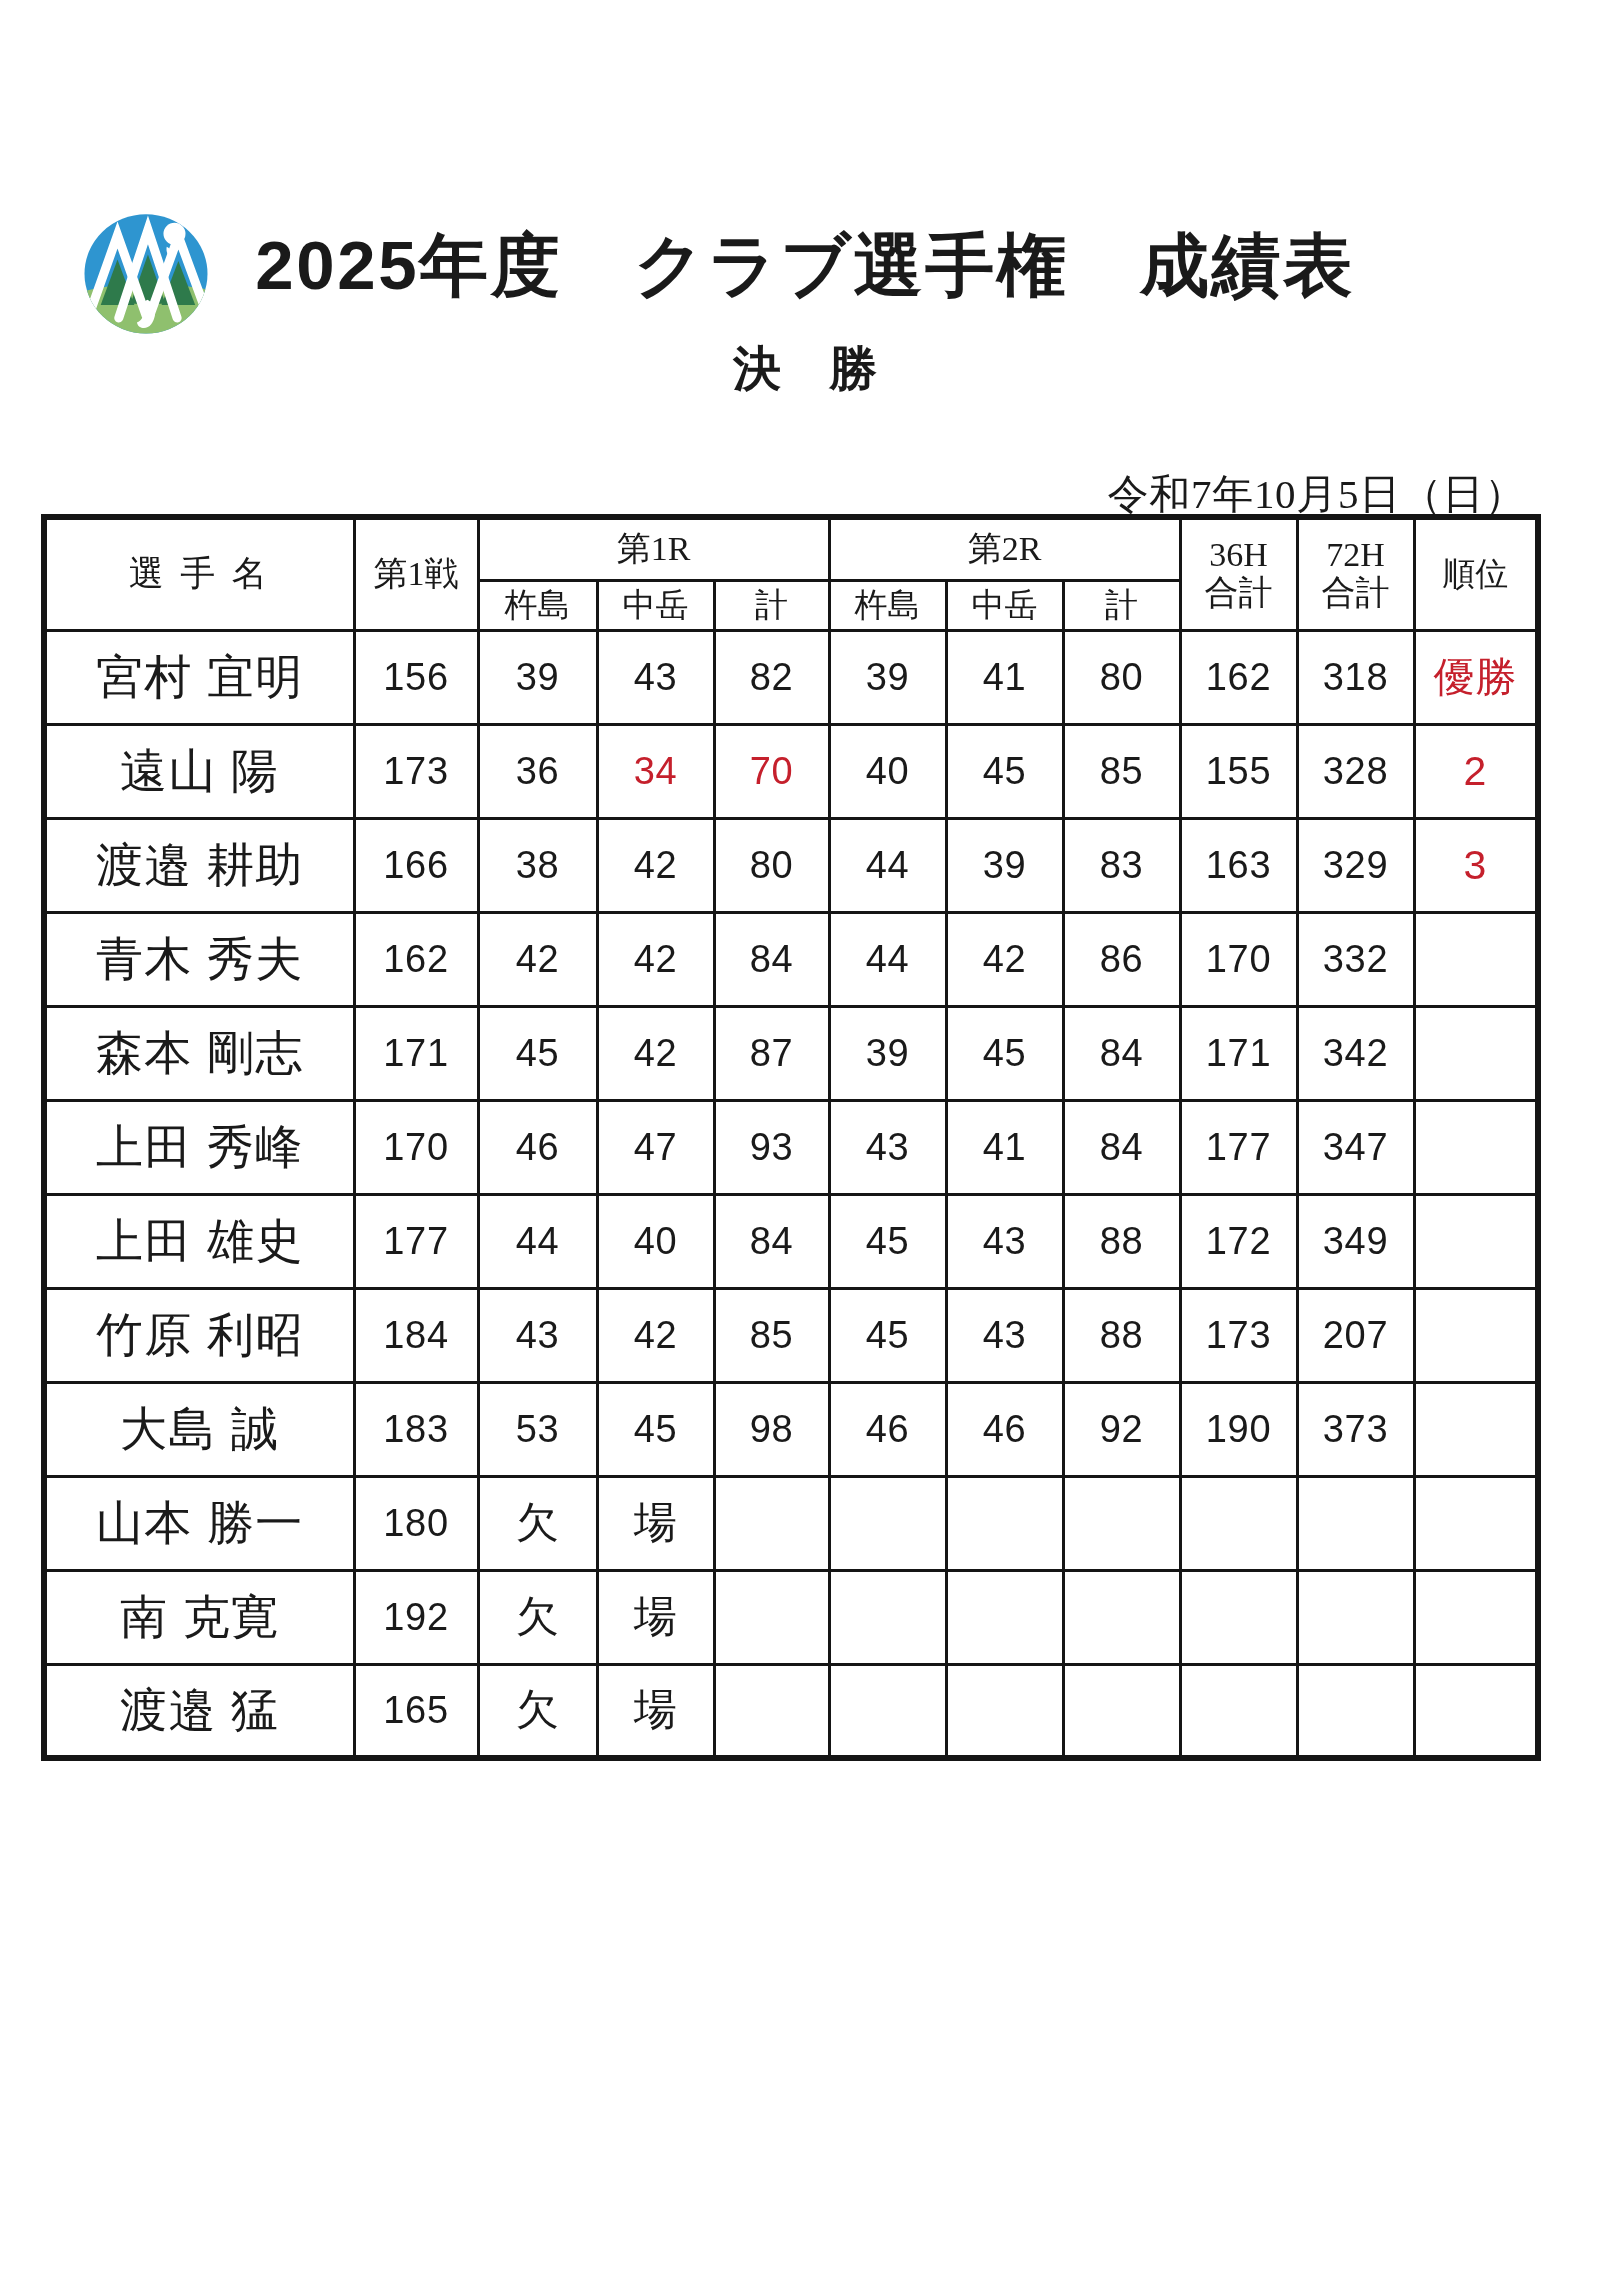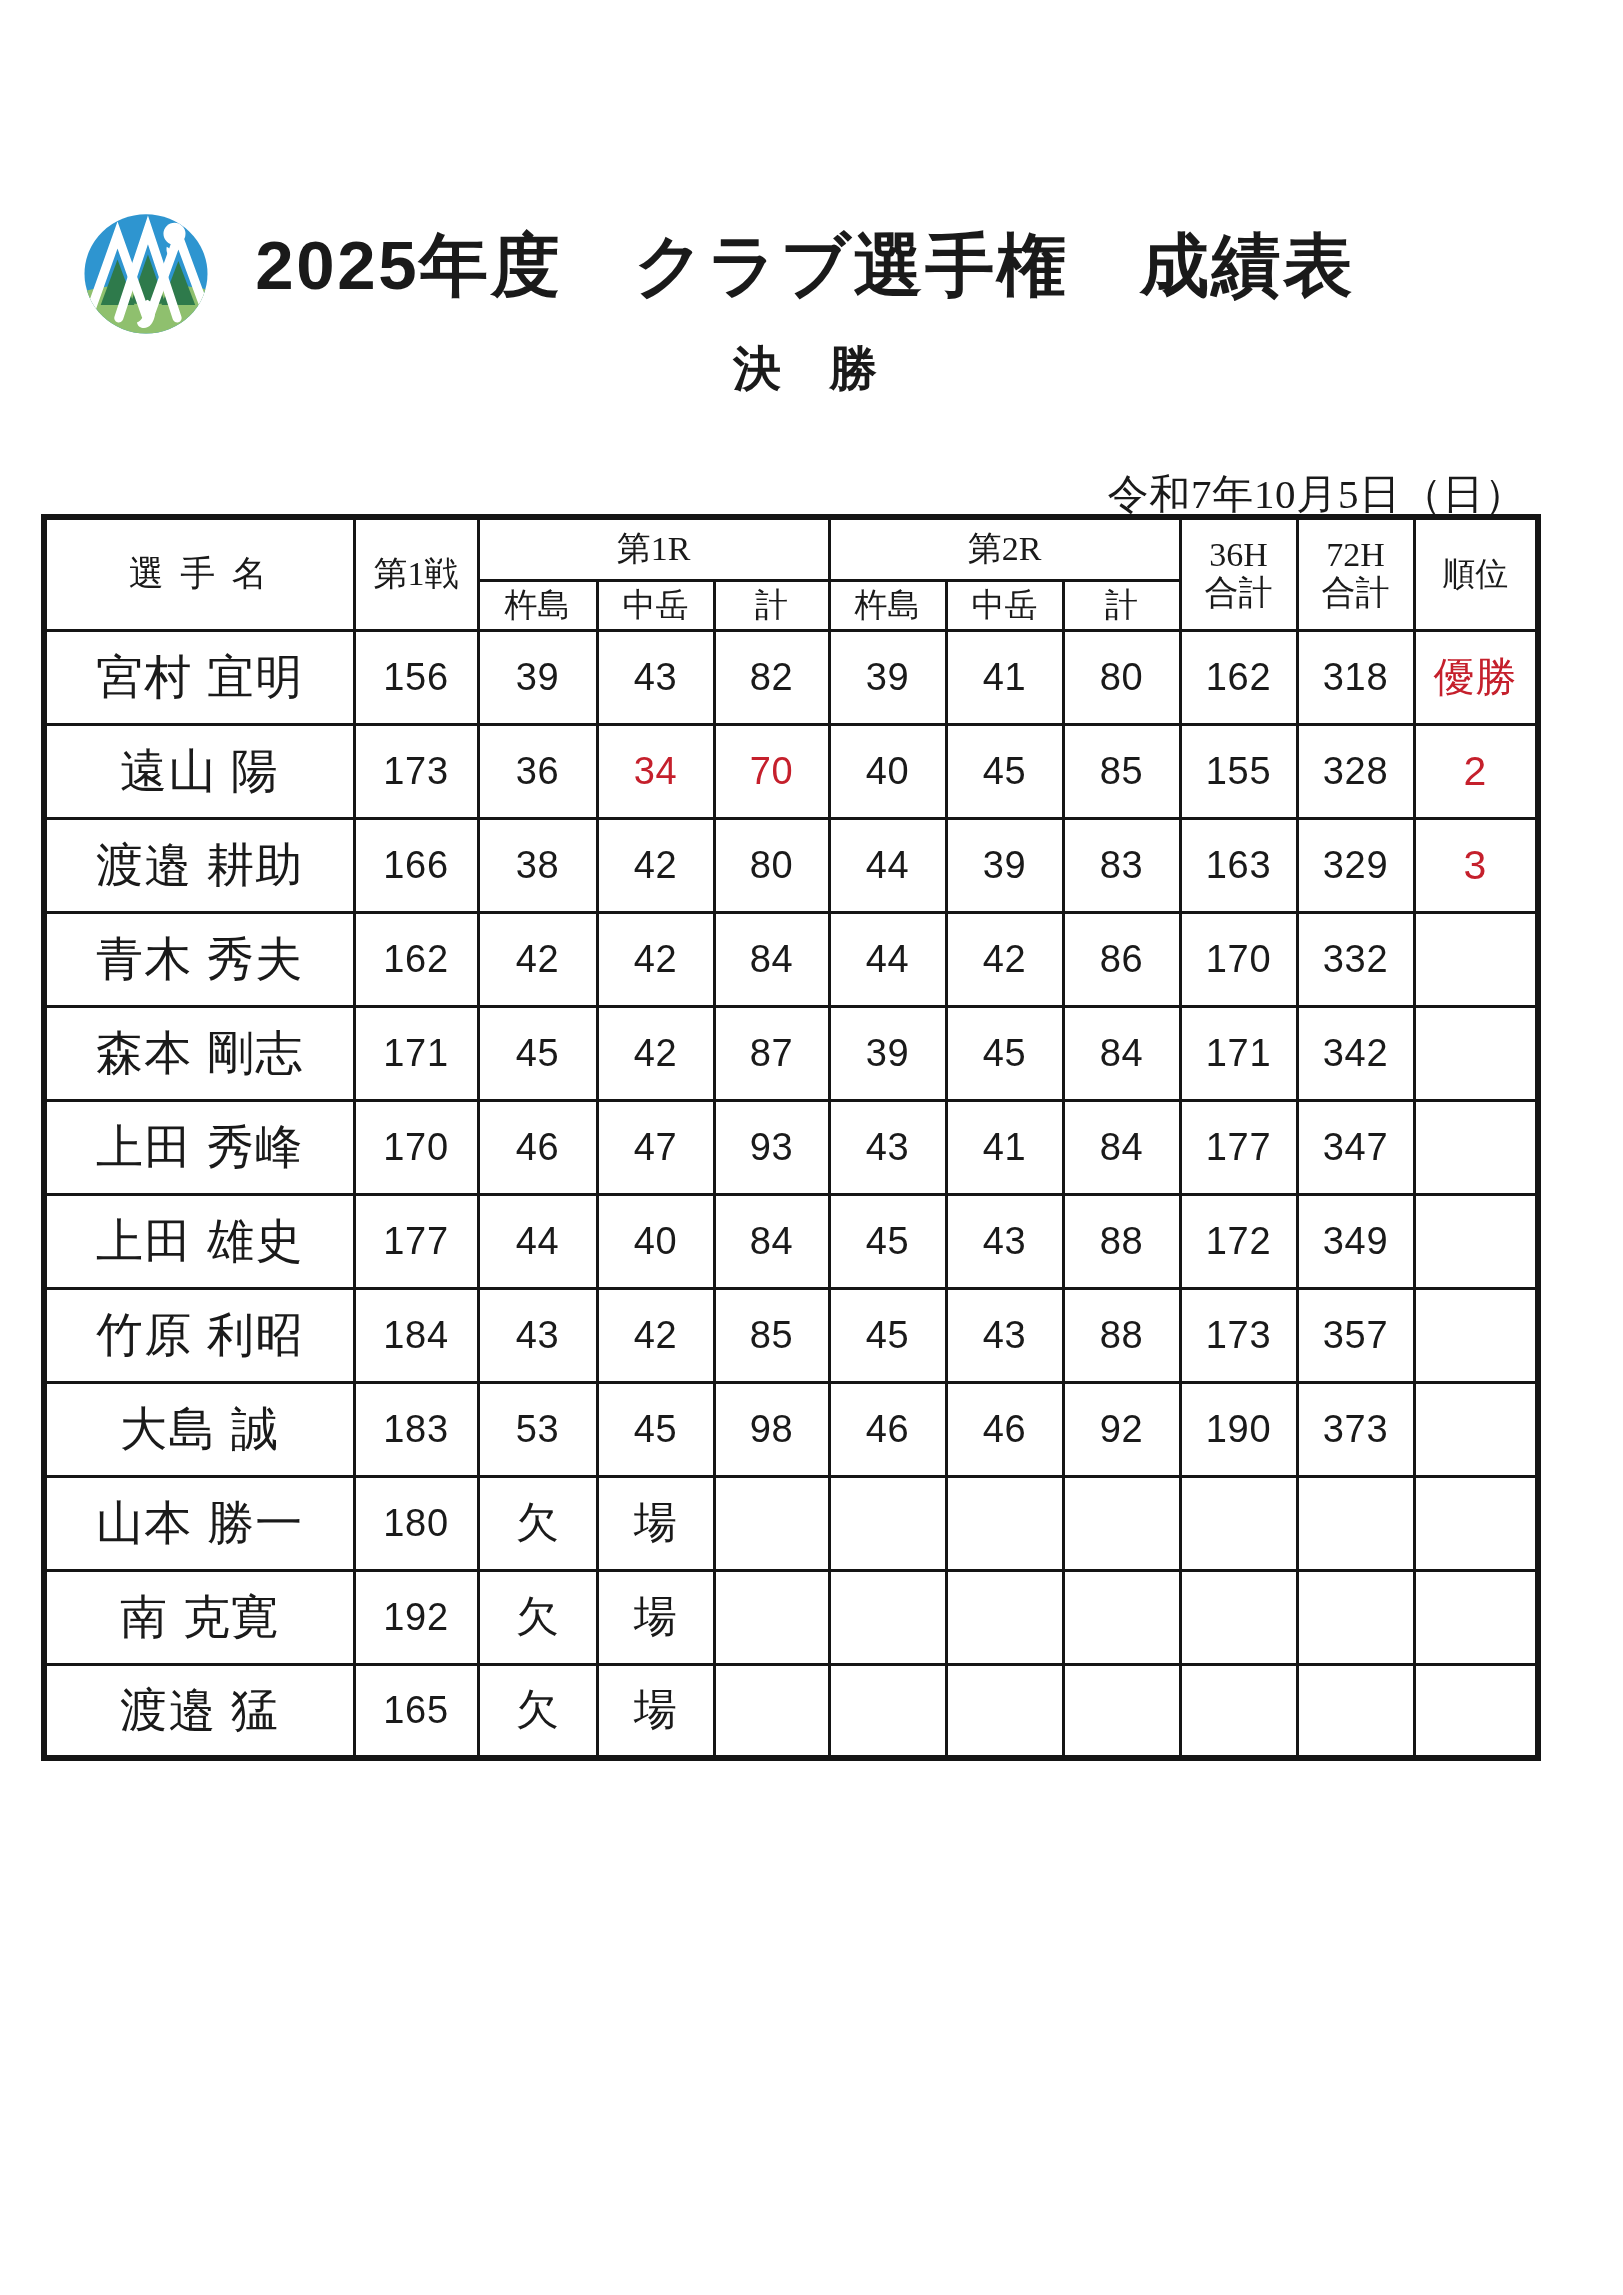--- a/index.html
+++ b/index.html
@@ -246,21 +246,21 @@
         <tr>
           <td class="name">竹原 利昭</td>
           <td class="num">184</td>
           <td class="num">43</td>
           <td class="num">42</td>
           <td class="num">85</td>
           <td class="num">45</td>
           <td class="num">43</td>
           <td class="num">88</td>
           <td class="num">173</td>
-          <td class="num">357</td>
+          <td class="num">207</td>
           <td class="num rank-cell"></td>
         </tr>
         <tr>
           <td class="name">大島 誠</td>
           <td class="num">183</td>
           <td class="num">53</td>
           <td class="num">45</td>
           <td class="num">98</td>
           <td class="num">46</td>
           <td class="num">46</td>

